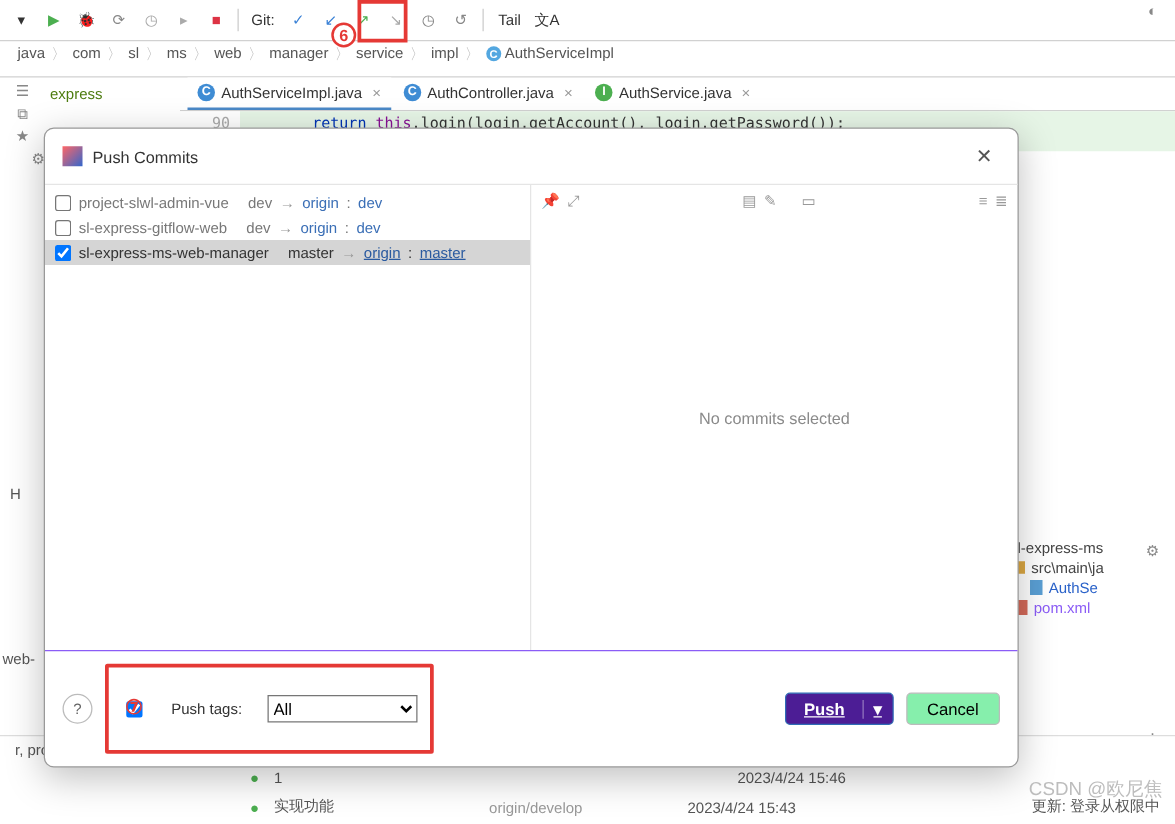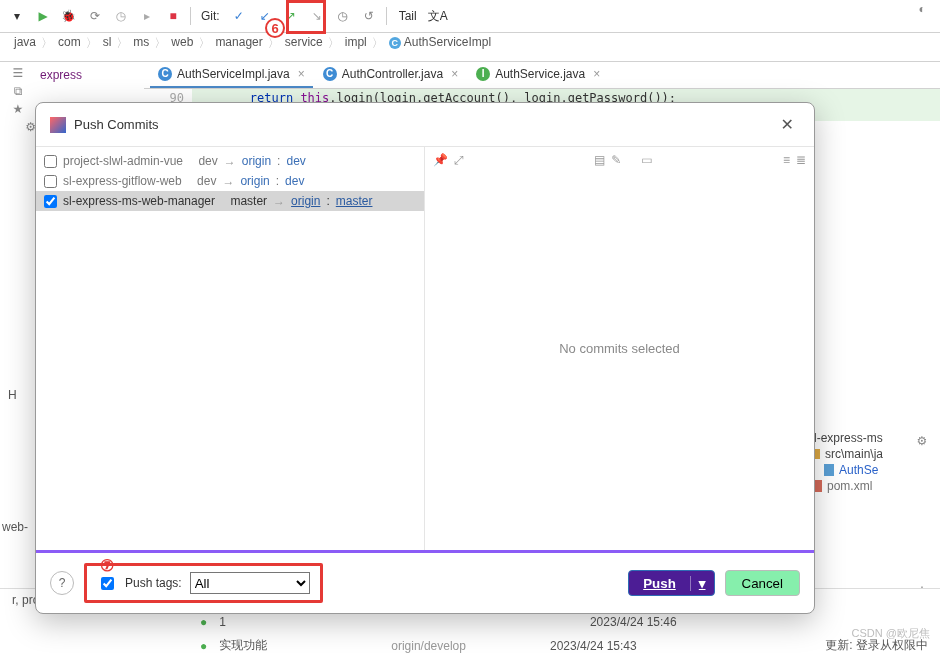--- a/index.html
+++ b/index.html
@@ -5,77 +5,77 @@
   body{margin:0;font-family:"Segoe UI",Arial,sans-serif;font-size:12px;color:#333;background:#fff;width:940px;height:659px;overflow:hidden;position:relative}
   .toolbar{display:flex;align-items:center;height:28px;padding:2px 6px;gap:4px;border-bottom:1px solid #d1d1d1}
   .toolbar .icon-btn{width:22px;height:22px;display:flex;align-items:center;justify-content:center;border-radius:3px;cursor:pointer}
   .toolbar .sep{width:1px;height:18px;background:#ccc;margin:0 2px}
   .breadcrumbs{display:flex;align-items:flex-start;height:24px;padding:2px 10px;gap:0;color:#555}
   .crumb{padding:0 4px;color:#555;cursor:pointer}
   .chev{color:#bbb;padding:0 1px}
   .crumb .ci{display:inline-block;width:12px;height:12px;border-radius:50%;background:#53a7e0;color:#fff;font-size:9px;line-height:12px;text-align:center;margin-right:3px;font-weight:bold}
   .main-row{display:flex;border-top:1px solid #d1d1d1}
   .gutter-icons{width:36px;display:flex;flex-direction:column;align-items:center;padding-top:4px;gap:4px;color:#888}
-  .side-tree{width:100px;padding:6px 4px;color:#701a75}
+  .side-tree{width:100px;padding:6px 4px;color:#4d7c0f}
   .tabs{display:flex;align-items:center;gap:2px;border-bottom:1px solid #d1d1d1;height:26px;padding-left:6px}
   .tab{display:flex;align-items:center;padding:0 8px;height:24px;gap:5px;border-bottom:2px solid transparent}
   .tab.active{border-bottom-color:#4a88c7;background:#fff}
   .tab .cls{color:#999;font-size:12px;margin-left:3px;cursor:pointer}
   .circle-c{width:14px;height:14px;border-radius:50%;background:#3f8cd4;color:#fff;font-size:10px;line-height:14px;text-align:center;font-weight:bold}
   .circle-i{background:#4caf50}
   .editor{display:flex}
   .lineno{width:40px;text-align:right;padding:2px 8px 2px 0;color:#aaa;font-family:Consolas,monospace;font-size:12px;background:#fff}
   .code{font-family:Consolas,monospace;font-size:12px;padding:2px 0;background:#e6f5e6;flex:1;white-space:pre}
   .code .kw{color:#0033b3}
   .code .this{color:#871094}
   .right-column{position:absolute;right:0;top:2px;width:36px;display:flex;flex-direction:column;align-items:center;gap:8px;height:640px}
   .right-column div{color:#888}
 
   
   .dialog{position:absolute;left:35px;top:102px;width:778px;height:510px;background:#fff;border:1px solid #999;border-radius:8px;box-shadow:0 8px 30px rgba(0,0,0,.25);display:flex;flex-direction:column}
   .dlg-title{display:flex;align-items:center;padding:10px 14px;gap:8px;font-size:13px}
   .dlg-title .close{margin-left:auto;font-size:16px;color:#555;cursor:pointer;padding:2px 6px}
-  .dlg-body{flex:1;display:flex;border-top:1px solid #e5e5e5;border-bottom:3px solid #8b5cf6;overflow:hidden}
+  .dlg-body{flex:1;display:flex;border-top:1px solid #e5e5e5;border-bottom:1px solid #8b5cf6;overflow:hidden}
   .dlg-left{width:388px;display:flex;flex-direction:column;border-right:1px solid #e5e5e5}
   .repo-list{flex:1;overflow:auto;padding:4px 0}
   .repo{display:flex;align-items:center;gap:6px;padding:3px 8px;color:#787878}
   .repo.selected{background:#d5d5d5;color:#333}
   .repo input{margin:0}
   .repo .arrow{color:#999}
   .repo .remote{color:#3b6fb6}
   .repo.selected .remote{color:#2a5aa0;text-decoration:underline}
   .edit-targets{text-align:right;padding:8px 12px;color:#2a62c9;cursor:pointer}
   .dlg-right{flex:1;position:relative}
   .dlg-right .tb{display:flex;gap:6px;padding:6px 8px;justify-content:flex-start;color:#999}
   .dlg-right .tb .spacer{flex:1}
   .no-commits{position:absolute;inset:0;display:flex;align-items:center;justify-content:center;color:#8a8a8a;font-size:13px}
   .dlg-footer{display:flex;align-items:center;padding:10px 14px;gap:10px}
   .help{width:22px;height:22px;border:1px solid #bbb;border-radius:50%;display:flex;align-items:center;justify-content:center;color:#666;cursor:pointer}
-  .tagbox{display:flex;align-items:center;border:3px solid #e53935;padding:6px 10px;gap:8px;border-radius:2px}
+  .tagbox{display:flex;align-items:center;border:3px solid #e53935;padding:22px 10px;gap:20px;border-radius:2px}
   .tagbox select{width:120px;height:22px;background:#fff}
   .dlg-footer .spacer{flex:1}
   .btn{height:26px;padding:0 16px;border-radius:4px;border:1px solid #bbb;background:#86efac;cursor:pointer}
   .btn.primary{background:#4c1d95;border-color:#2f6cb5;color:#fff;font-weight:bold;text-decoration:underline}
   .btn.split{display:flex;align-items:center;padding:0}
   .btn.split span{padding:0 14px}
   .btn.split .dd{padding:0 8px;border-left:1px solid rgba(255,255,255,.4)}
 
   
   .ann-circle{position:absolute;color:#e53935;font-weight:bold;font-size:13px;border:2px solid #e53935;width:16px;height:16px;border-radius:50%;display:flex;align-items:center;justify-content:center;background:#fff}
   .ann-box{position:absolute;border:3px solid #e53935;pointer-events:none}
 
   
   .behind{position:absolute;left:0;bottom:0;height:70px;width:100%;background:#fff;border-top:1px solid #ddd;font-size:12px}
   .behind .row{display:flex;align-items:center;gap:12px;padding:4px 12px;color:#555}
   .right-panel{position:absolute;right:36px;top:430px;width:96px;font-size:12px;color:#444}
   .right-panel div{display:flex;align-items:center;gap:5px;padding:1px 0;overflow:hidden;white-space:nowrap}
   .folder-ico{width:12px;height:10px;background:#dca843}
   .file-ico{width:10px;height:12px;background:#5a9fd4}
   .xml-ico{width:10px;height:12px;background:#d46a5a}
-  .watermark{position:absolute;right:10px;bottom:18px;color:#bdbdbd;font-size:11px}
+  .watermark{position:absolute;right:10px;bottom:18px;color:#bdbdbd;font-size:15px}
 </style>
 </head>
 <body>
 
 <div class="toolbar">
   <div class="icon-btn">▾</div>
   <div class="icon-btn" style="color:#4caf50">▶</div>
   <div class="icon-btn" style="color:#4caf50">🐞</div>
   <div class="icon-btn" style="color:#888">⟳</div>
   <div class="icon-btn" style="color:#aaa">◷</div>
@@ -173,21 +173,21 @@
   <div>
       <span class="folder-ico"></span>
       <span>src\main\ja</span>
     </div>
   <div style="padding-left:16px">
       <span class="file-ico"></span>
       <span style="color:#2a62c9">AuthSe</span>
     </div>
   <div style="padding-left:4px">
       <span class="xml-ico"></span>
-      <span style="color:#737373">pom.xml</span>
+      <span style="color:#8b5cf6">pom.xml</span>
     </div>
 </div>
 
 <div class="behind">
   <div class="row">
     <span>r, project-slwl-admin-vue</span>
   </div>
   <div class="row" style="padding-left:200px">
     <span style="color:#4caf50">●</span>
       <span>1</span>

